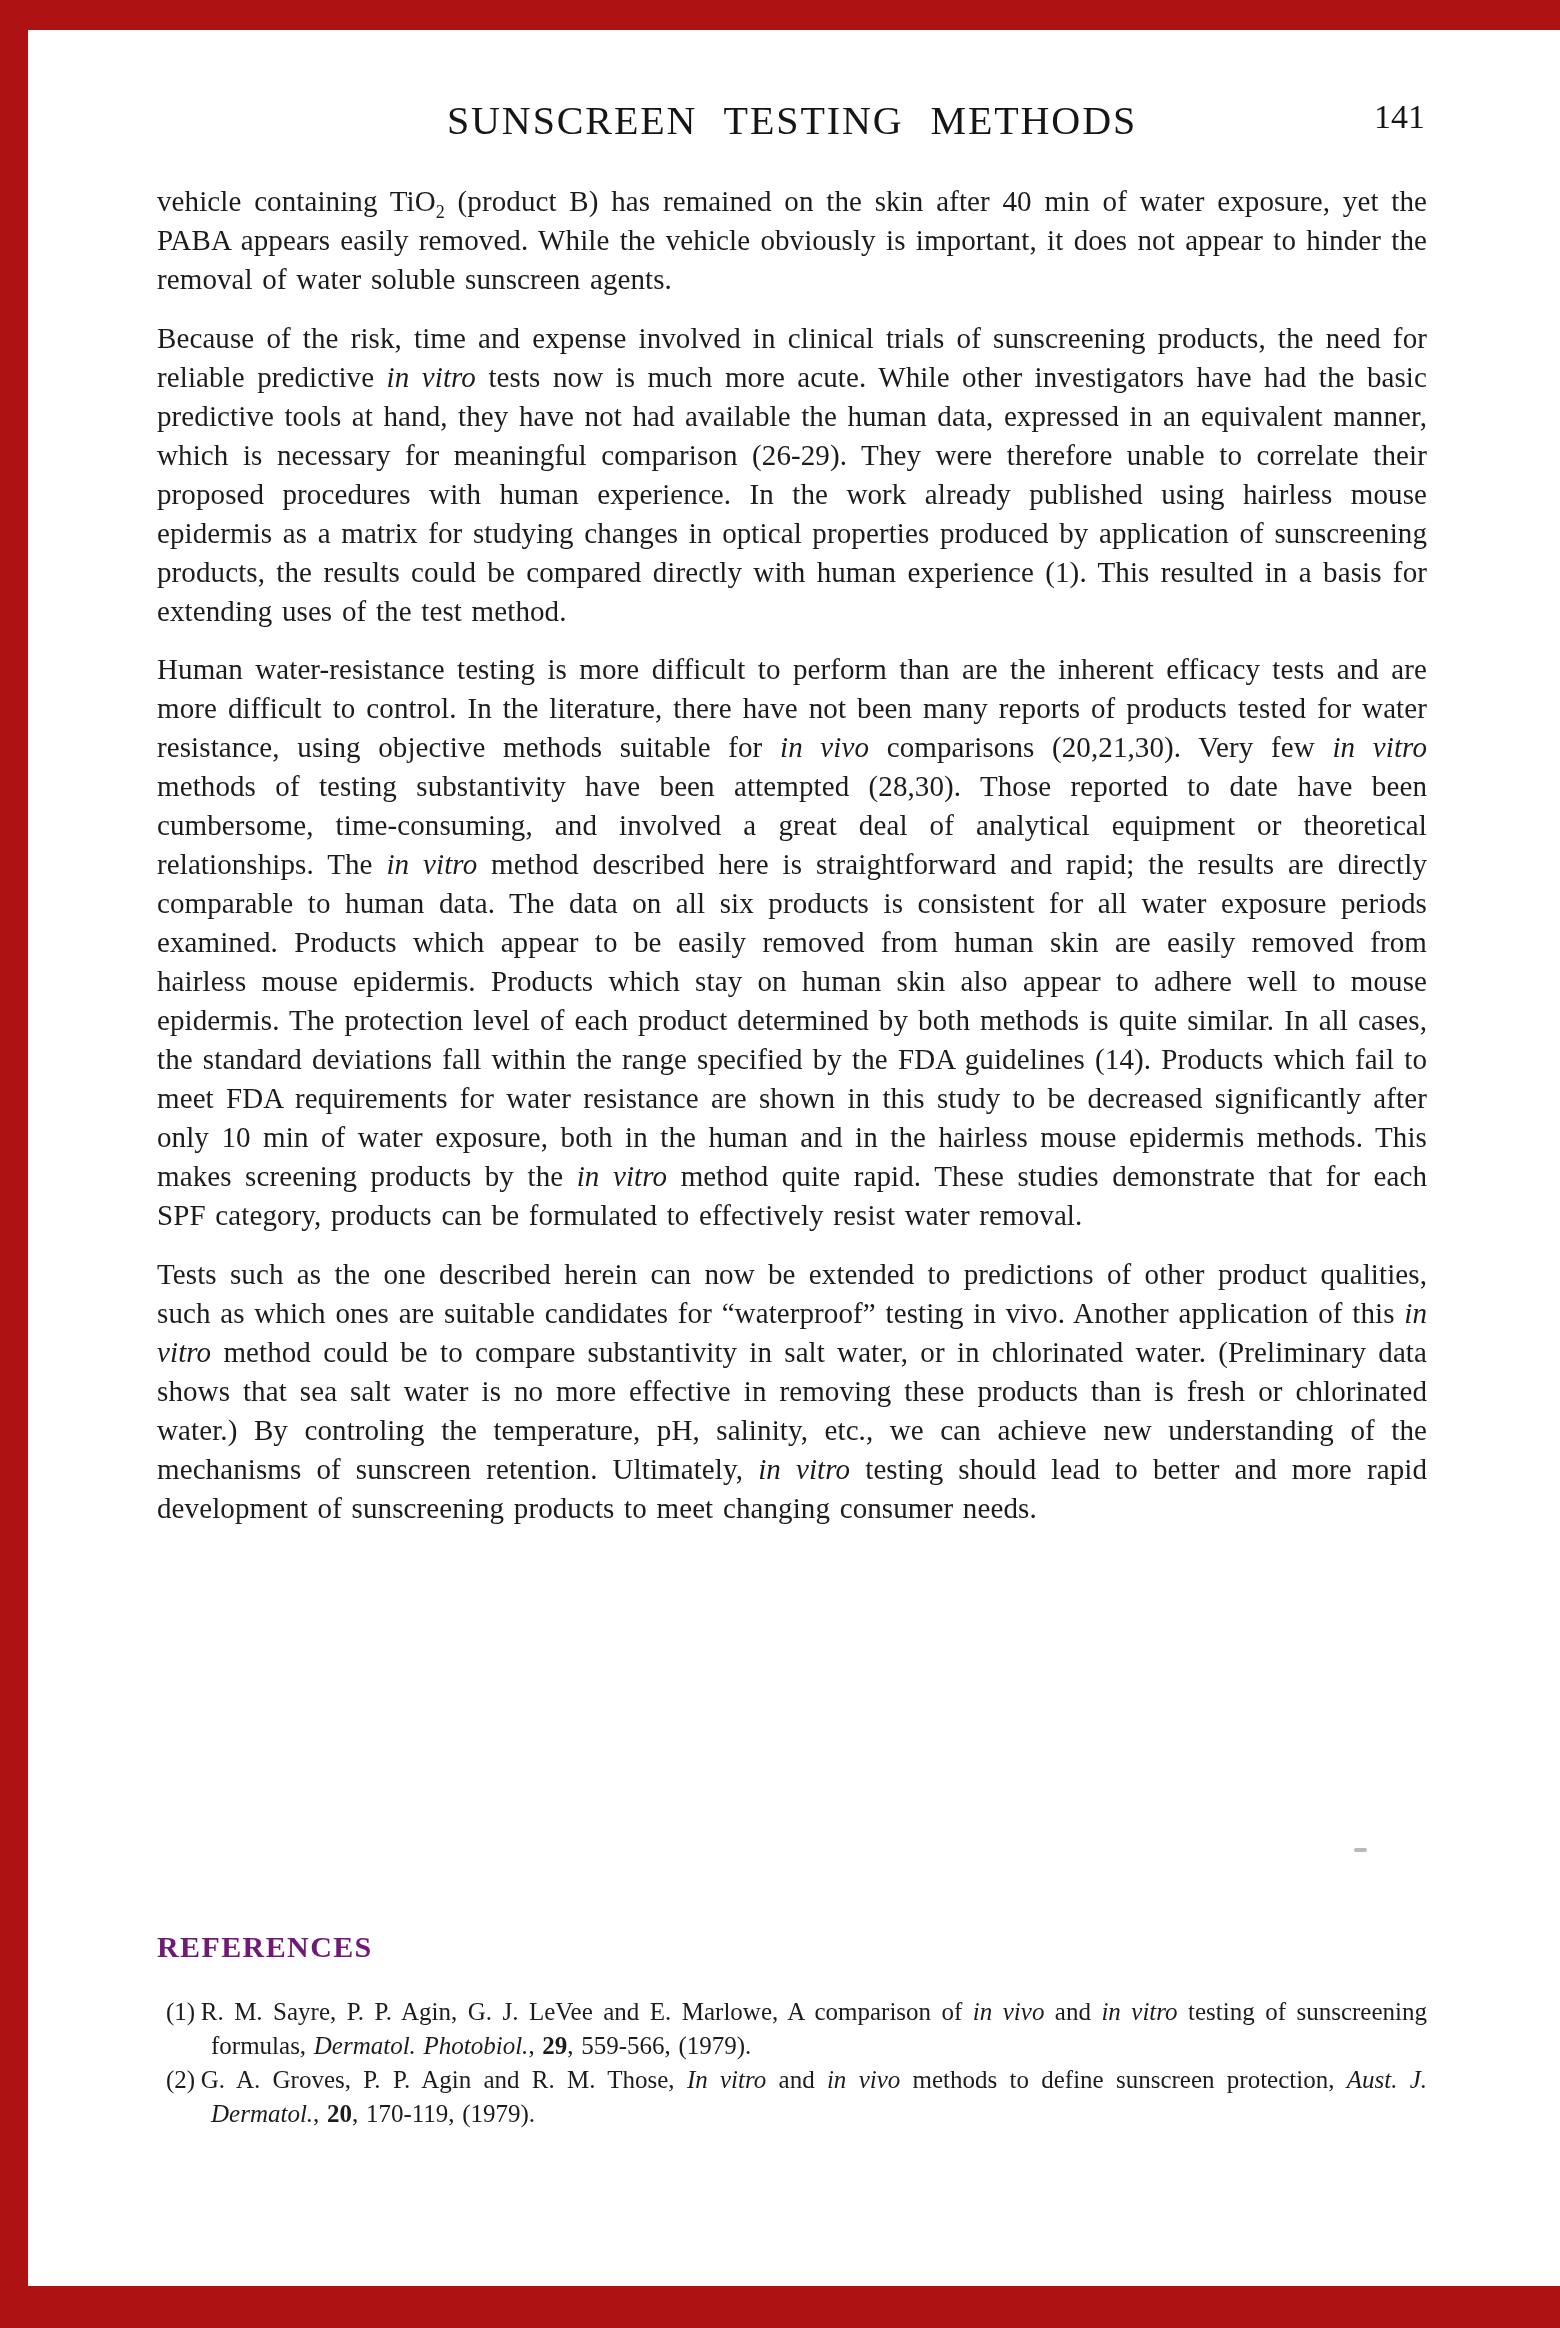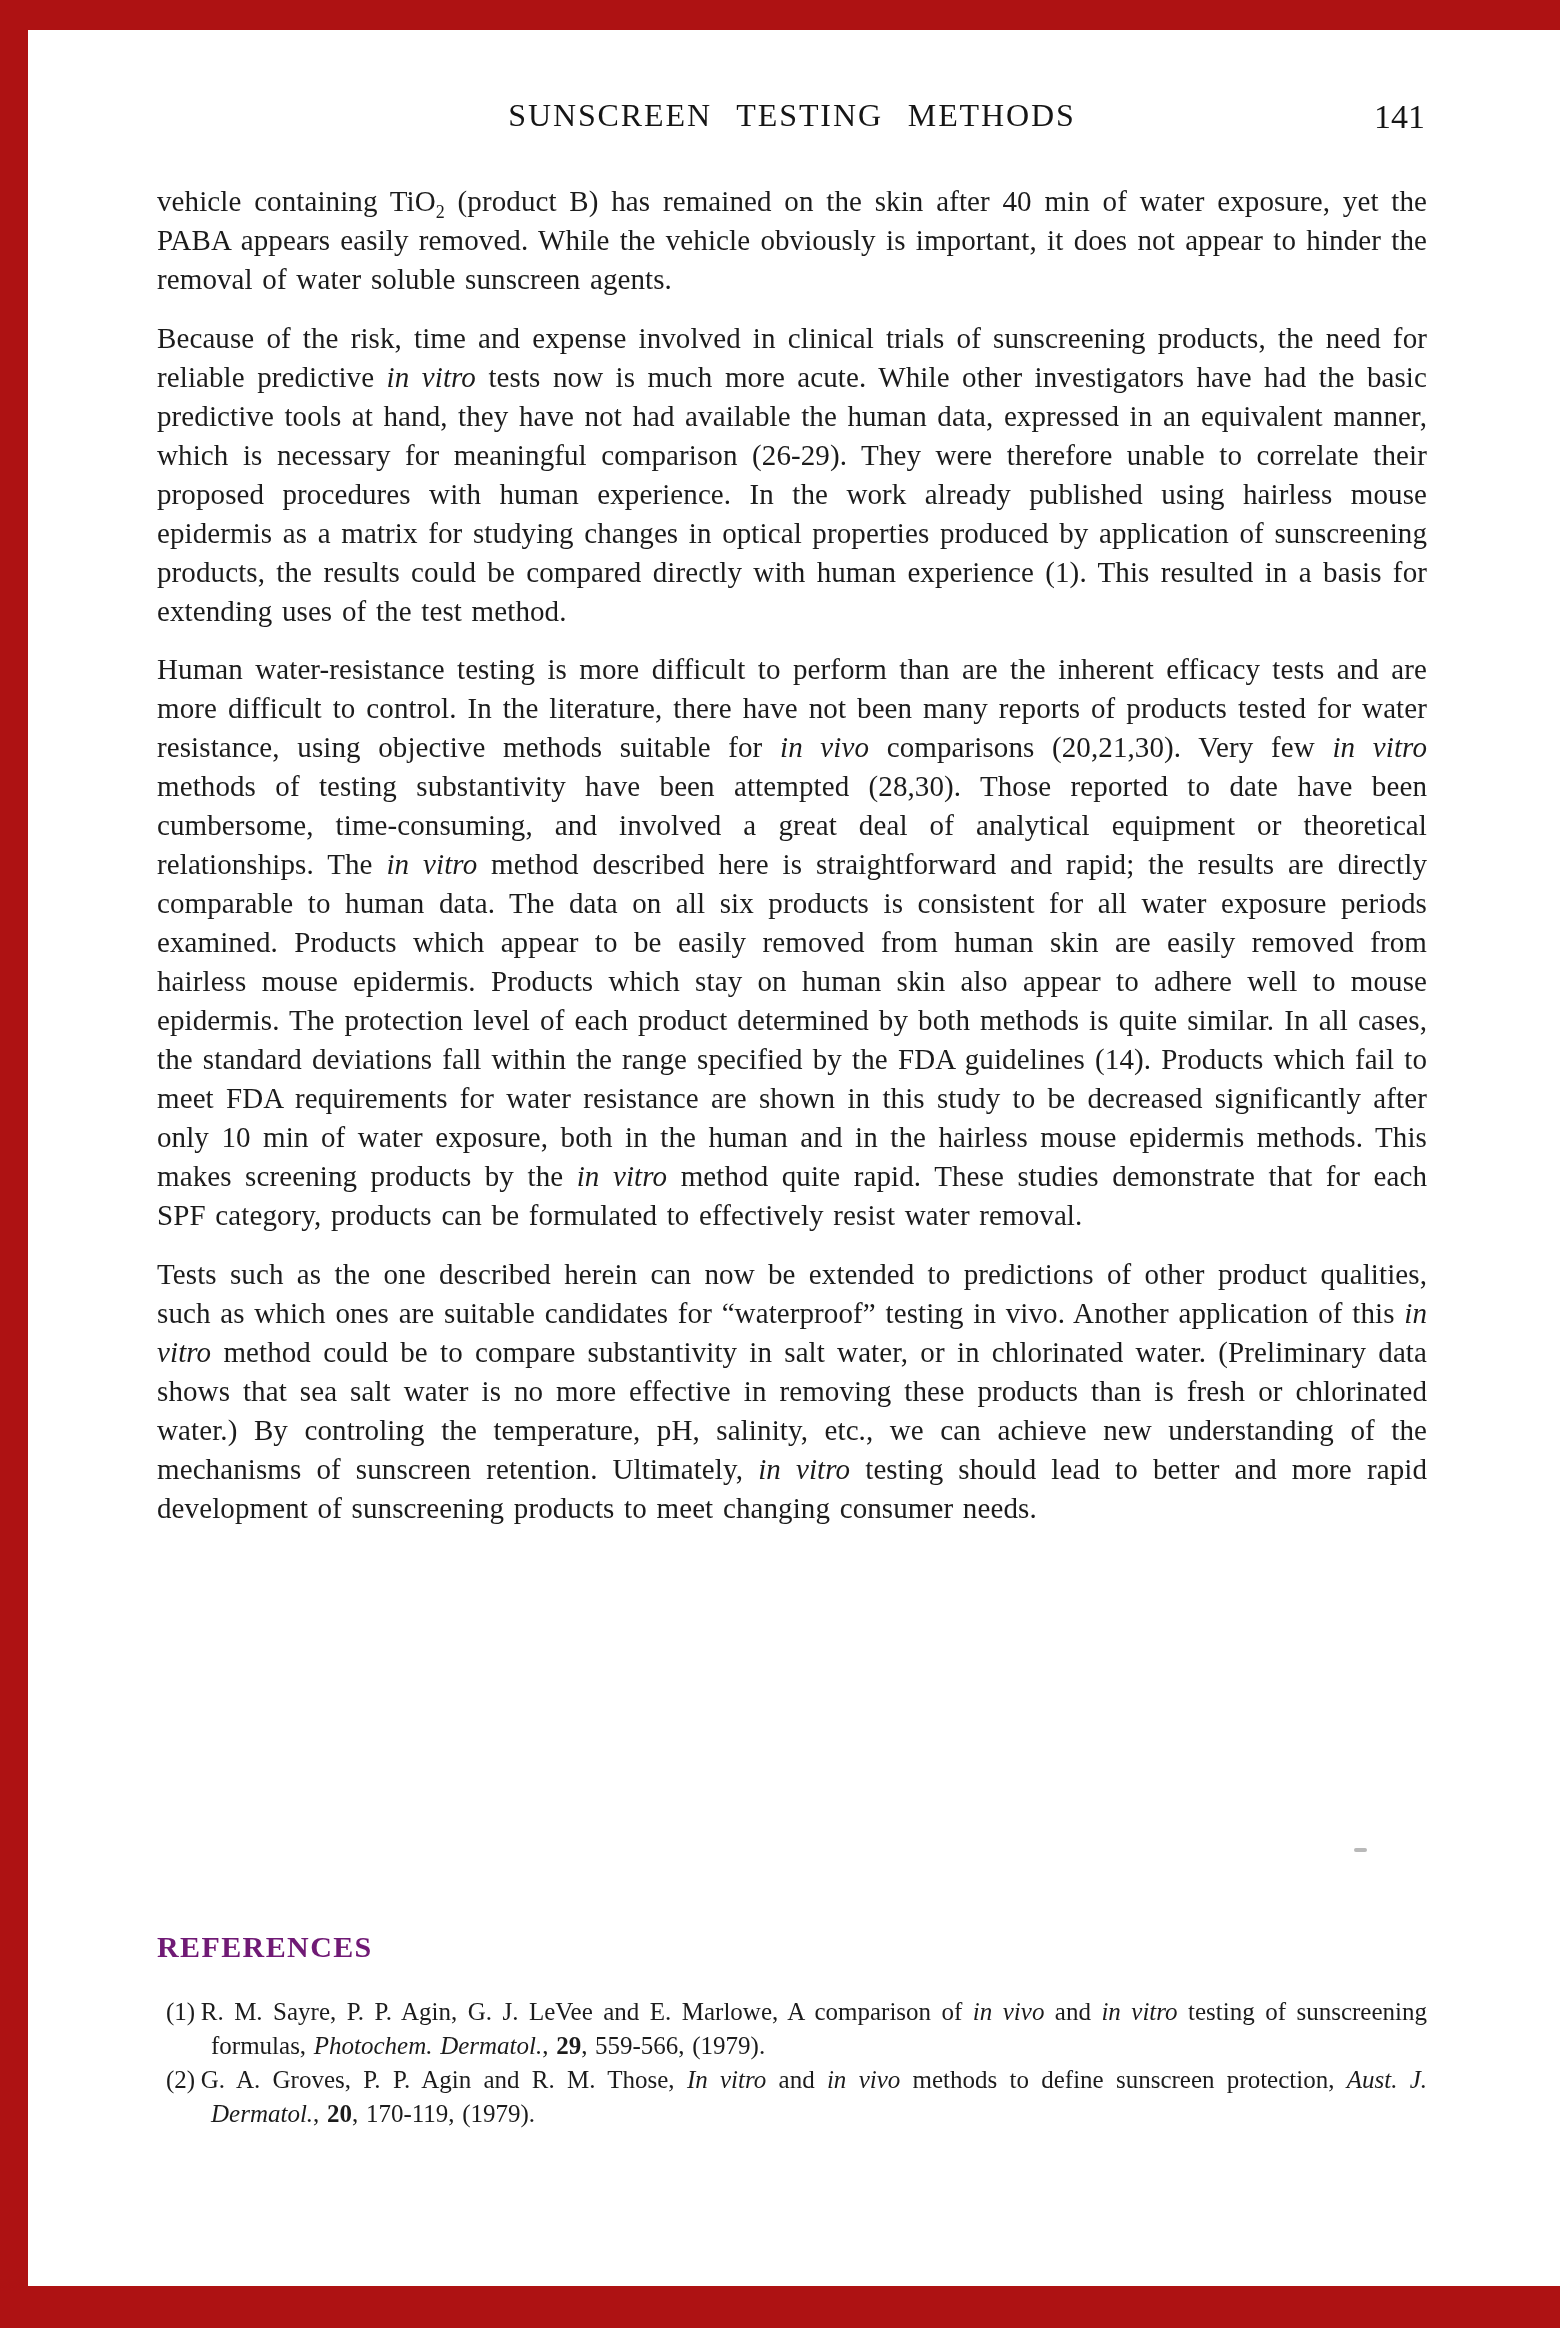--- a/index.html
+++ b/index.html
@@ -16,21 +16,21 @@
   .scan-border.left   { left: 0; top: 0; width: 28px; height: 100%; }
   .scan-border.bottom { left: 0; bottom: 0; width: 100%; height: 43px; }
 
   .page-header {
     position: absolute;
     left: 157px; top: 97px; width: 1270px; height: 41px;
   }
   .page-title {
     position: absolute; left: 0; right: 0;
     text-align: center;
-    font-size: 32px;
+    font-size: 40px;
     letter-spacing: 1.9px;
     word-spacing: 15px;
     color: #161616;
     white-space: nowrap;
   }
   .page-number {
     position: absolute; right: 1.9px; top: 0.9px;
     font-size: 34px;
     color: #161616;
   }
@@ -100,18 +100,18 @@
       <p class="para"><span>Because of the risk, time and expense involved in clinical trials of sunscreening products, the need for reliable predictive </span><em>in vitro</em><span> tests now is much more acute. While other investigators have had the basic predictive tools at hand, they have not had available the human data, expressed in an equivalent manner, which is necessary for meaningful comparison (26-29). They were therefore unable to correlate their proposed procedures with human experience. In the work already published using hairless mouse epidermis as a matrix for studying changes in optical properties produced by application of sunscreening products, the results could be compared directly with human experience (1). This resulted in a basis for extending uses of the test method.</span></p>
       <p class="para"><span>Human water-resistance testing is more difficult to perform than are the inherent efficacy tests and are more difficult to control. In the literature, there have not been many reports of products tested for water resistance, using objective methods suitable for </span><em>in vivo</em><span> comparisons (20,21,30). Very few </span><em>in vitro</em><span> methods of testing substantivity have been attempted (28,30). Those reported to date have been cumbersome, time-consuming, and involved a great deal of analytical equipment or theoretical relationships. The </span><em>in vitro</em><span> method described here is straightforward and rapid; the results are directly comparable to human data. The data on all six products is consistent for all water exposure periods examined. Products which appear to be easily removed from human skin are easily removed from hairless mouse epidermis. Products which stay on human skin also appear to adhere well to mouse epidermis. The protection level of each product determined by both methods is quite similar. In all cases, the standard deviations fall within the range specified by the FDA guidelines (14). Products which fail to meet FDA requirements for water resistance are shown in this study to be decreased significantly after only 10 min of water exposure, both in the human and in the hairless mouse epidermis methods. This makes screening products by the </span><em>in vitro</em><span> method quite rapid. These studies demonstrate that for each SPF category, products can be formulated to effectively resist water removal.</span></p>
       <p class="para"><span>Tests such as the one described herein can now be extended to predictions of other product qualities, such as which ones are suitable candidates for “waterproof” testing in vivo. Another application of this </span><em>in vitro</em><span> method could be to compare substantivity in salt water, or in chlorinated water. (Preliminary data shows that sea salt water is no more effective in removing these products than is fresh or chlorinated water.) By controling the temperature, pH, salinity, etc., we can achieve new understanding of the mechanisms of sunscreen retention. Ultimately, </span><em>in vitro</em><span> testing should lead to better and more rapid development of sunscreening products to meet changing consumer needs.</span></p>
     </div>
 
   <div class="stray-mark"></div>
 
   <div class="references-heading">REFERENCES</div>
 
   <div class="reference-list">
-      <div class="ref-item"><span class="ref-label">(1)</span><span>R. M. Sayre, P. P. Agin, G. J. LeVee and E. Marlowe, A comparison of </span><em>in vivo</em><span> and </span><em>in vitro</em><span> testing of sunscreening formulas, </span><em>Photochem. Dermatol.</em><span>, </span><strong>29</strong><span>, 559-566, (1979).</span></div>
+      <div class="ref-item"><span class="ref-label">(1)</span><span>R. M. Sayre, P. P. Agin, G. J. LeVee and E. Marlowe, A comparison of </span><em>in vivo</em><span> and </span><em>in vitro</em><span> testing of sunscreening formulas, </span><em>Dermatol. Photobiol.</em><span>, </span><strong>29</strong><span>, 559-566, (1979).</span></div>
       <div class="ref-item"><span class="ref-label">(2)</span><span>G. A. Groves, P. P. Agin and R. M. Those, </span><em>In vitro</em><span> and </span><em>in vivo</em><span> methods to define sunscreen protection, </span><em>Aust. J. Dermatol.</em><span>, </span><strong>20</strong><span>, 170-119, (1979).</span></div>
     </div>
 
 </div>
 
 
 </body></html>

